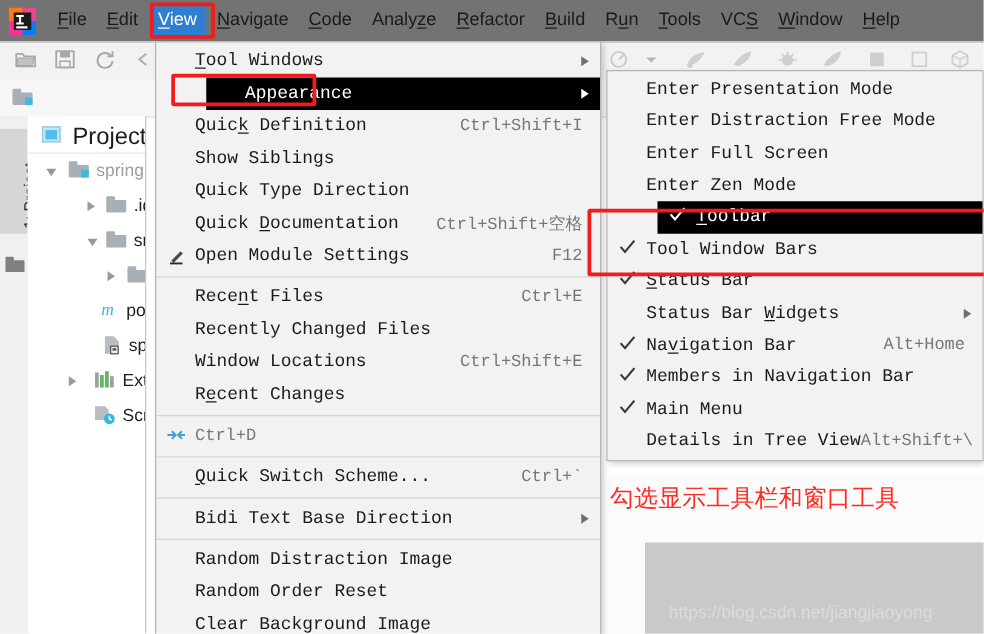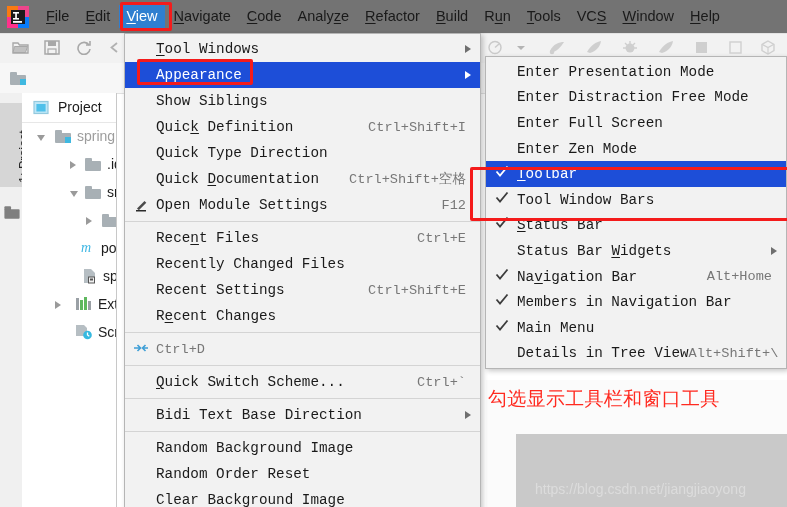--- a/index.html
+++ b/index.html
@@ -70,21 +70,21 @@
 
   
   .project-panel{
     position:absolute;left:22px;top:93px;width:94px;height:414px;
     background:#ffffff;border-right:1px solid #c8c8c8;overflow:hidden;
   }
   .pp-header{
     position:absolute;left:0;top:0;width:94px;height:29px;background:#ffffff;
     border-bottom:1px solid #e7e7e7;
   }
-  .pp-header .lbl{position:absolute;left:36px;top:6px;font-size:14px;color:#1b1b1b;white-space:nowrap;}
+  .pp-header .lbl{position:absolute;left:36px;top:6px;font-size:19px;color:#1b1b1b;white-space:nowrap;}
   .tree{position:absolute;left:0;top:30px;width:300px;}
   .row{position:relative;height:28px;white-space:nowrap;}
   .row .tri{position:absolute;top:10px;width:0;height:0;}
   .tri-right{border-left:6px solid #9a9a9a;border-top:4.5px solid transparent;border-bottom:4.5px solid transparent;}
   .tri-down{border-top:6px solid #9a9a9a;border-left:4.5px solid transparent;border-right:4.5px solid transparent;margin-top:2px;}
   .row .lbl{position:absolute;top:5px;font-size:14px;color:#1d1d1d;white-space:nowrap;}
   .row .lbl.dim{color:#9d9d9d;}
   .ico{position:absolute;top:6px;}
 
   
@@ -99,21 +99,21 @@
   
   .dropdown{
     position:absolute;left:124px;top:33px;width:357px;
     background:#f2f2f2;border:1px solid #b5b5b5;box-shadow:2px 2px 5px rgba(0,0,0,.22);
     padding:2px 0 2px 0;box-sizing:border-box;
   }
   .mrow{
     position:relative;height:26px;display:flex;align-items:center;
     font-size:14.3px;color:#1a1a1a;white-space:nowrap;font-family:Liberation Mono, monospace;
   }
-  .mrow.sel{background:#1d4ed8;color:#ffffff;}
+  .mrow.sel{background:#000000;color:#ffffff;margin-left:40px;}
   .mrow .gutter{width:31px;flex:0 0 auto;position:relative;height:26px;}
   .mrow .label{flex:1 1 auto;}
   .mrow .accel{color:#777777;padding-right:14px;font-size:13.6px;}
   .mrow.sel .accel{color:#dce9f7;}
   .mrow .arrow{
     position:absolute;right:9px;top:9px;width:0;height:0;
     border-left:6px solid #6f6f6f;border-top:4.5px solid transparent;border-bottom:4.5px solid transparent;
   }
   .mrow.sel .arrow{border-left-color:#ffffff;}
   .sep{height:1px;background:#d4d4d4;margin:3px 0;}
@@ -382,28 +382,28 @@
     </div>
 
     <div class="mrow sel">
       <span class="gutter"></span>
       <span class="label">Appearance</span>
       <span class="arrow"></span>
     </div>
 
     <div class="mrow">
       <span class="gutter"></span>
-      <span class="label">Show Siblings</span>
-      <span class="accel"></span>
-    </div>
-
-    <div class="mrow">
-      <span class="gutter"></span>
       <span class="label">Quic<span class="mn">k</span> Definition</span>
       <span class="accel">Ctrl+Shift+I</span>
+    </div>
+
+    <div class="mrow">
+      <span class="gutter"></span>
+      <span class="label">Show Siblings</span>
+      <span class="accel"></span>
     </div>
 
     <div class="mrow">
       <span class="gutter"></span>
       <span class="label">Quick Type Direction</span>
       <span class="accel"></span>
     </div>
 
     <div class="mrow">
       <span class="gutter"></span>
@@ -433,21 +433,21 @@
     </div>
 
     <div class="mrow">
       <span class="gutter"></span>
       <span class="label">Recently Changed Files</span>
       <span class="accel"></span>
     </div>
 
     <div class="mrow">
       <span class="gutter"></span>
-      <span class="label">Recent Settings</span>
+      <span class="label">Window Locations</span>
       <span class="accel">Ctrl+Shift+E</span>
     </div>
 
     <div class="mrow">
       <span class="gutter"></span>
       <span class="label">R<span class="mn">e</span>cent Changes</span>
       <span class="accel"></span>
     </div>
 
     <div class="sep"></div>
@@ -477,21 +477,21 @@
     <div class="mrow">
       <span class="gutter"></span>
       <span class="label">Bidi Text Base Direction</span>
       <span class="arrow"></span>
     </div>
 
     <div class="sep"></div>
 
     <div class="mrow">
       <span class="gutter"></span>
-      <span class="label">Random Background Image</span>
+      <span class="label">Random Distraction Image</span>
       <span class="accel"></span>
     </div>
 
     <div class="mrow">
       <span class="gutter"></span>
       <span class="label">Random Order Reset</span>
       <span class="accel"></span>
     </div>
 
     <div class="mrow">

